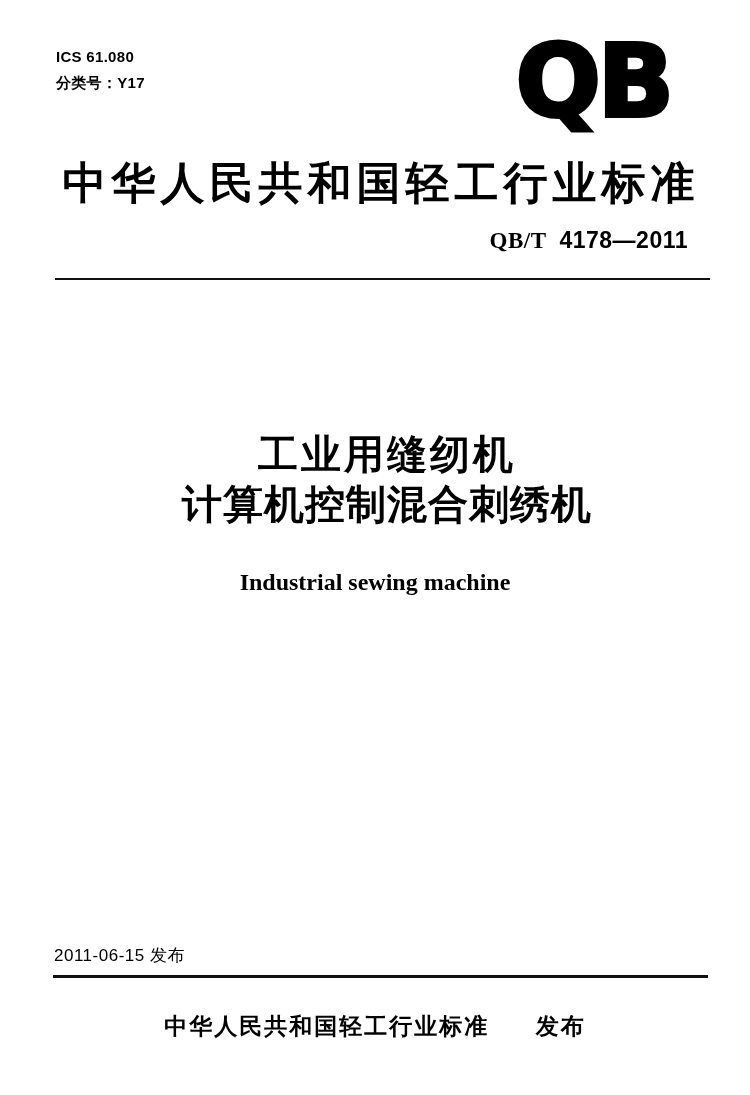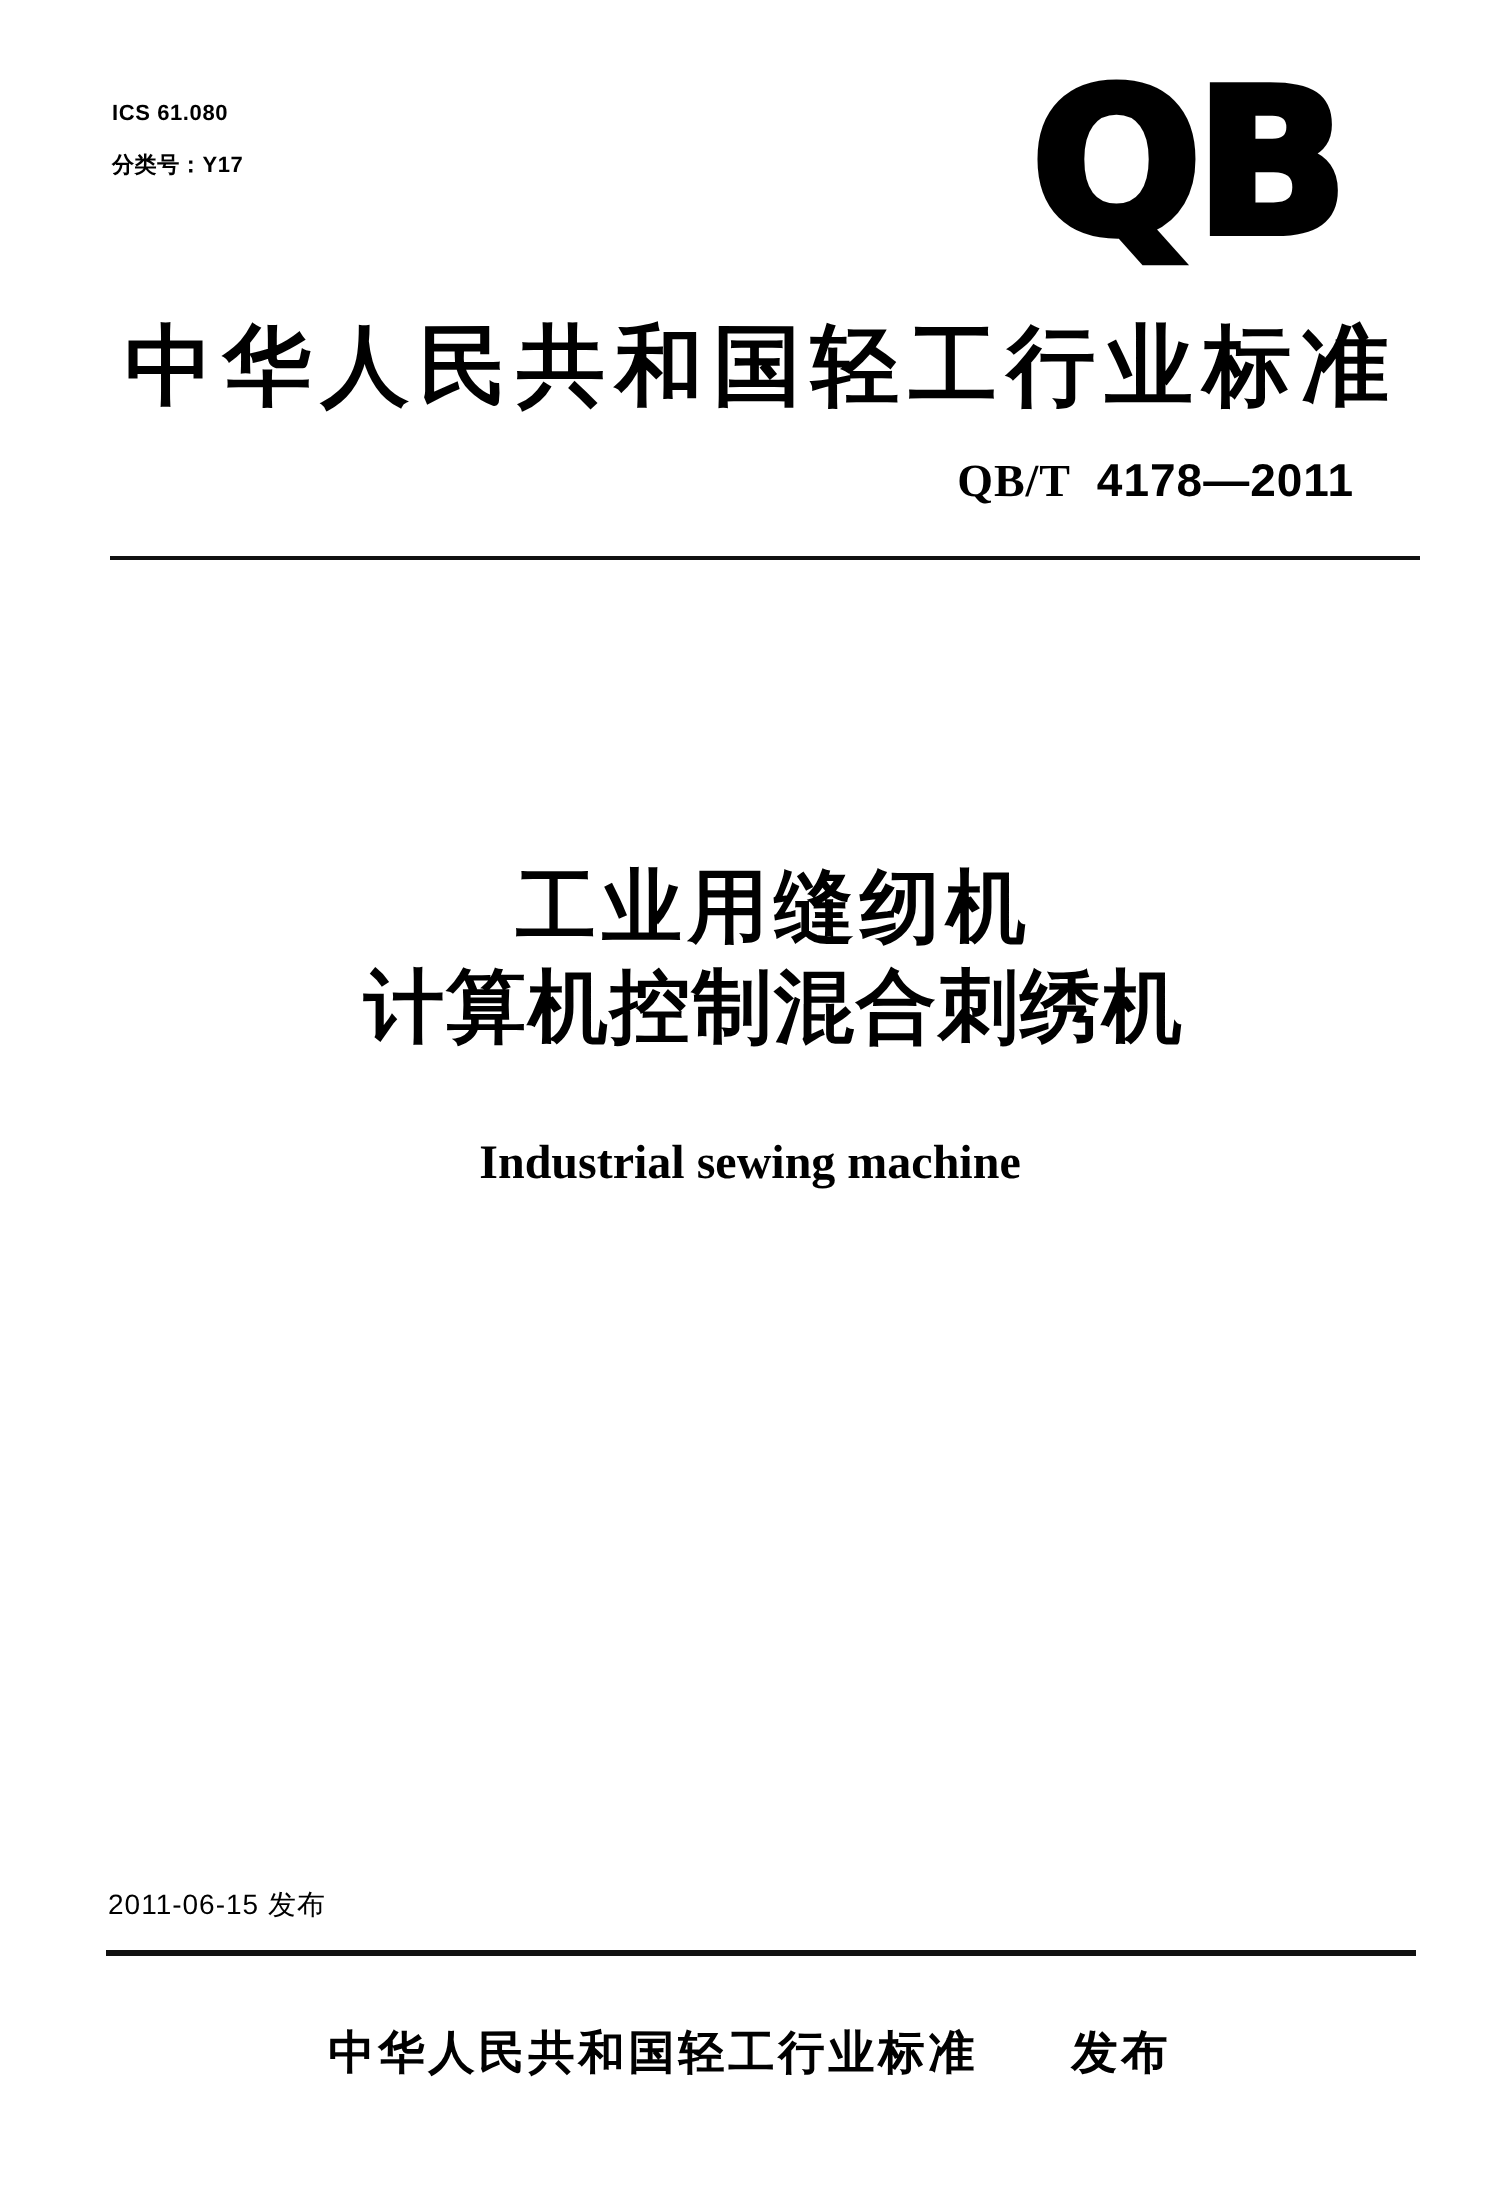--- a/index.html
+++ b/index.html
@@ -16,21 +16,21 @@
     overflow: hidden;
     color: #000;
     font-family: "Liberation Sans", sans-serif;
   }
 
   
   .meta-block {
     position: absolute;
     left: 56px;
     top: 44px;
-    font-size: 11px;
+    font-size: 15px;
     font-weight: bold;
     line-height: 26px;
     letter-spacing: 0.3px;
   }
 
   
   .qb-logo {
     position: absolute;
     top: 36px;
     right: 79px;
@@ -54,21 +54,21 @@
     font-weight: bold;
     letter-spacing: 5px;
     white-space: nowrap;
     transform: translateX(6px);
   }
 
   
   .std-code {
     position: absolute;
     top: 227px;
-    right: 73px;
+    right: 62px;
     font-size: 23px;
     font-weight: bold;
     letter-spacing: 0.5px;
     white-space: nowrap;
   }
   .code-prefix { font-family: "Liberation Serif", serif; }
   .code-number { font-family: "Liberation Sans", sans-serif; margin-left: 6px; }
 
   .rule {
     position: absolute;
@@ -116,21 +116,21 @@
   }
 
   
   .dates-row {
     position: absolute;
     top: 944px;
     left: 54px;
     width: 653px;
     display: flex;
     justify-content: space-between;
-    font-size: 14px;
+    font-size: 17px;
     letter-spacing: 0.5px;
   }
   .rule-bottom {
     left: 53px;
     top: 975px;
     width: 655px;
     height: 3px;
   }
 
   

